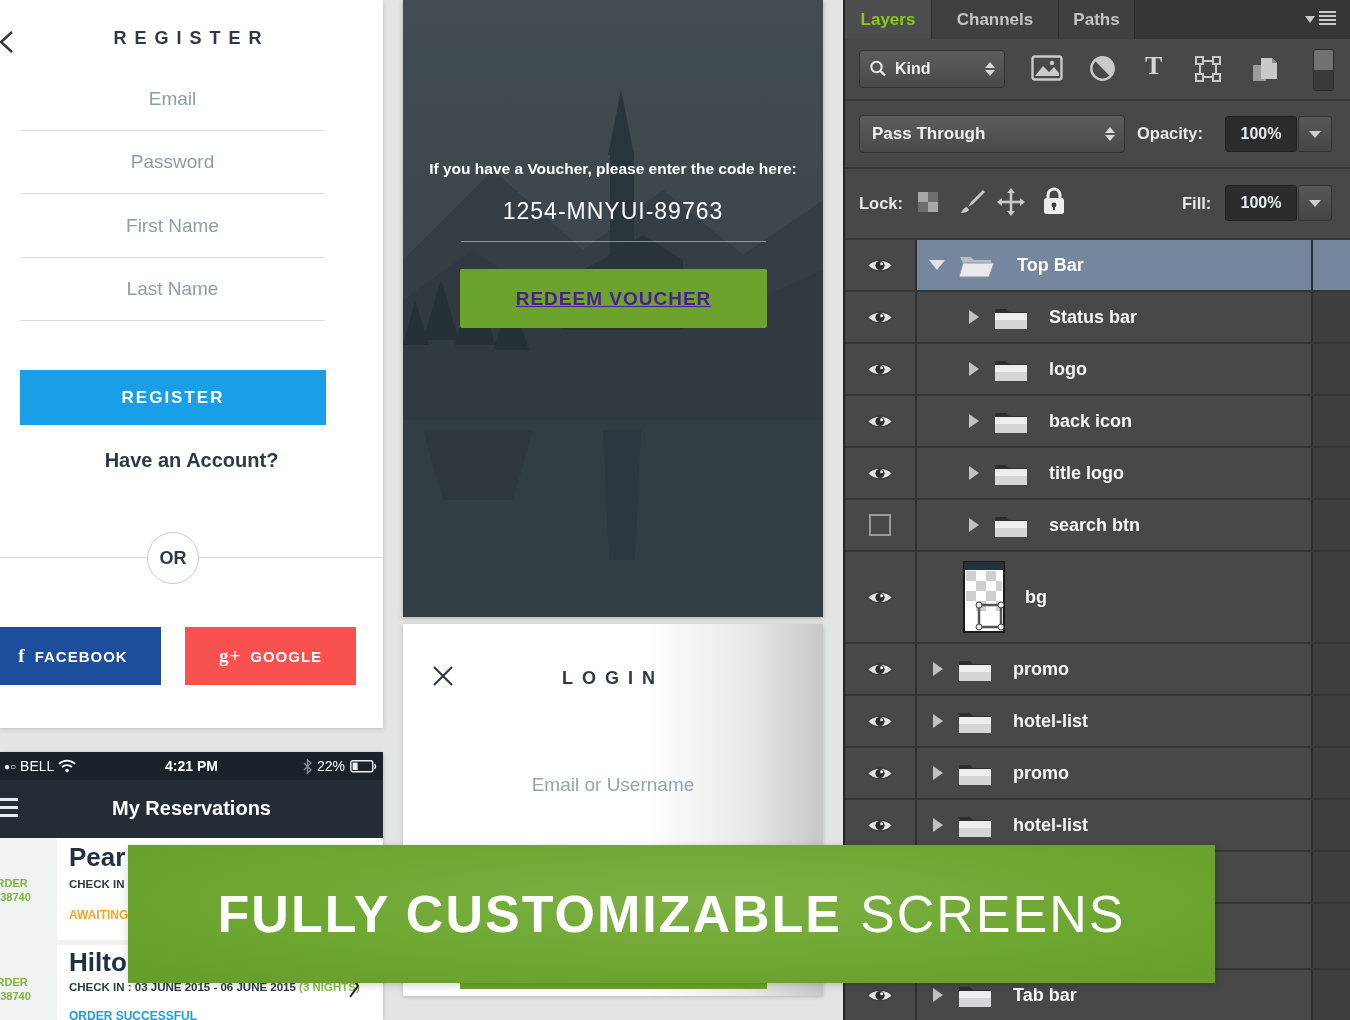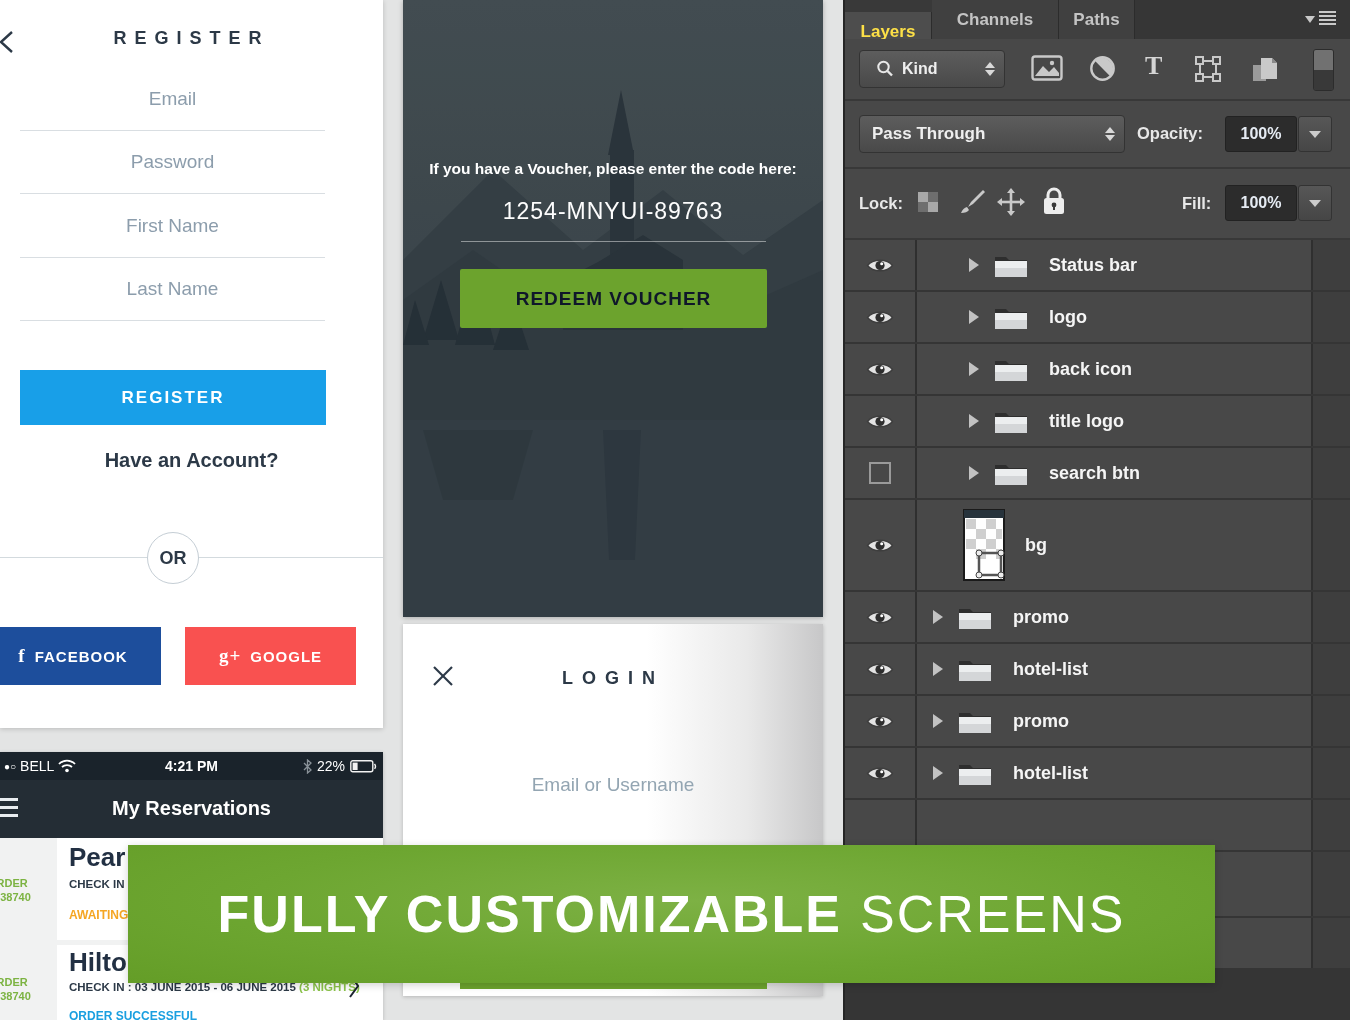--- a/index.html
+++ b/index.html
@@ -51,55 +51,55 @@
   .nights{color:#8bc34a;}
   .res-chevron{position:absolute;right:22px;top:28px;}
 
   
   .voucher-card{left:403px;top:0;width:420px;height:617px;background:#414b50;overflow:hidden;
                 box-shadow:0 1px 5px rgba(0,0,0,.25);}
   .voucher-prompt{left:0;top:160px;width:420px;text-align:center;color:#fff;font-size:15.5px;font-weight:600;}
   .voucher-code{left:0;top:198px;width:420px;text-align:center;color:#fdfdfd;font-size:23px;letter-spacing:1px;}
   .voucher-line{left:58px;top:241px;width:305px;height:1px;background:rgba(255,255,255,.45);}
   .redeem-btn{left:57px;top:269px;width:307px;height:59px;background:#6ca32d;border-radius:2px;
-              color:#0f172a;font-size:19px;font-weight:bold;letter-spacing:1px;}
+              color:#4c1d95;font-size:19px;font-weight:bold;letter-spacing:1px;text-decoration:underline;}
 
   
   .login-card{left:403px;top:624px;width:420px;height:372px;overflow:hidden;
               background:linear-gradient(90deg,#ffffff 58%,#e9e9e9 82%,#c7c7c8 100%);
               box-shadow:0 1px 4px rgba(0,0,0,.2);}
   .login-close{left:28px;top:40px;}
   .login-title{left:0;top:44px;width:420px;text-align:center;font-size:18px;font-weight:bold;
                letter-spacing:9px;color:#2c3947;}
   .login-field{left:60px;top:150px;width:300px;text-align:center;color:#93a5b2;font-size:19px;}
   .login-btn{left:57px;top:307px;width:307px;height:58px;background:#6ca32d;color:#fff;
              font-size:18px;font-weight:bold;letter-spacing:1px;}
 
   
   .ps-panel{left:843px;top:0;width:507px;height:1020px;background:#484848;border-left:2px solid #262626;box-sizing:border-box;}
   .ps-tabs{left:0;top:0;width:505px;height:39px;background:#393939;border-bottom:1px solid #2d2d2d;display:flex;}
   .ps-tab{height:39px;display:flex;align-items:center;justify-content:center;
           font-size:17px;font-weight:bold;color:#c4c4c4;background:#404040;border-right:1px solid #2c2c2c;}
-  .ps-tab.active{background:#4d4d4d;color:#fde047;margin-top:12px;}
+  .ps-tab.active{background:#4d4d4d;color:#84cc16;}
   .tab-rest{flex:1;background:#363636;position:relative;}
   .panel-menu{position:absolute;right:14px;top:11px;display:flex;align-items:center;gap:4px;}
   .panel-menu .tri{width:0;height:0;border-left:5px solid transparent;border-right:5px solid transparent;border-top:7px solid #c9c9c9;}
   .panel-menu .bars div{width:17px;height:2px;background:#c9c9c9;margin-bottom:2px;}
 
   .ps-row{left:0;width:505px;background:#484848;border-bottom:2px solid #383838;}
   .filter-row{top:39px;height:60px;}
   .blend-row{top:101px;height:66px;}
   .lock-row{top:169px;height:69px;}
   .ps-select{position:absolute;height:38px;border:1px solid #333;border-radius:4px;box-sizing:border-box;
              background:linear-gradient(#5d5d5d,#494949);display:flex;align-items:center;
              color:#efefef;font-weight:bold;}
   .updown{margin-left:auto;margin-right:9px;display:flex;flex-direction:column;gap:2px;}
   .updown .u{width:0;height:0;border-left:5px solid transparent;border-right:5px solid transparent;border-bottom:6px solid #d9d9d9;}
   .updown .d{width:0;height:0;border-left:5px solid transparent;border-right:5px solid transparent;border-top:6px solid #d9d9d9;}
-  .kind-select{left:14px;top:11px;width:146px;font-size:16px;padding-left:7px;}
+  .kind-select{left:14px;top:11px;width:146px;font-size:16px;}
   .blend-select{left:14px;top:14px;width:266px;font-size:17px;}
   .ps-label{position:absolute;color:#e8e8e8;font-size:16.5px;font-weight:bold;}
   .val-box{position:absolute;width:72px;height:36px;background:#2c2c2c;border:1px solid #222;border-radius:3px;
            box-sizing:border-box;color:#e6ecf4;font-size:16px;font-weight:bold;
            display:flex;align-items:center;justify-content:center;}
   .val-dd{position:absolute;width:34px;height:36px;border:1px solid #333;border-radius:3px;box-sizing:border-box;
           background:linear-gradient(#575757,#464646);display:flex;align-items:center;justify-content:center;}
   .val-dd div{width:0;height:0;border-left:6px solid transparent;border-right:6px solid transparent;border-top:7px solid #ccc;}
   .ficon{position:absolute;top:16px;}
   .t-glyph{font-family:"Liberation Serif",serif;font-size:26px;font-weight:bold;color:#d5d5d5;top:12px;}
@@ -364,20 +364,40 @@
     </svg>
     <div class="ps-label" style="left:337px;top:25px;">Fill:</div>
     <div class="val-box" style="left:380px;top:16px;">100%</div>
     <div class="val-dd" style="left:453px;top:16px;">
         <div></div>
       </div>
   </div>
 
   <div class="abs layer-list">
 
+    <div class="lrow selected">
+      <div class="eyec">
+        <svg width="28" height="17" viewBox="0 0 28 17">
+            <path d="M1.5 8.5 C7 1.5 21 1.5 26.5 8.5 C21 15.5 7 15.5 1.5 8.5 Z" fill="#e3e3e3" stroke="#3e3e3e" stroke-width="1.4"></path>
+            <circle cx="14" cy="8.5" r="4.6" fill="#2e2e2e"></circle>
+            <circle cx="15.7" cy="6.8" r="1.5" fill="#fff"></circle>
+          </svg>
+      </div>
+        <div class="vdiv"></div>
+      <div class="cont">
+          <div class="caret-d" style="margin-left:12px;"></div>
+        <svg style="margin-left:12px;" width="40" height="28" viewBox="0 0 40 28">
+          <path d="M3 6 L14 6 L17 9 L34 9 L34 12 L6 12 Z" fill="#b9bec4"></path>
+          <path d="M6 12 L37 12 L32 26 L2 26 Z" fill="#e8eaec" stroke="#8f959b" stroke-width="1"></path>
+        </svg>
+        <span class="lbl">Top Bar</span>
+      </div>
+        <div class="vdiv"></div>
+        <div class="gut" style="background:#75869f;"></div>
+    </div>
 
     <div class="lrow">
       <div class="eyec">
         <svg width="28" height="17" viewBox="0 0 28 17">
             <path d="M1.5 8.5 C7 1.5 21 1.5 26.5 8.5 C21 15.5 7 15.5 1.5 8.5 Z" fill="#e3e3e3" stroke="#3e3e3e" stroke-width="1.4"></path>
             <circle cx="14" cy="8.5" r="4.6" fill="#2e2e2e"></circle>
             <circle cx="15.7" cy="6.8" r="1.5" fill="#fff"></circle>
           </svg>
       </div>
         <div class="vdiv"></div>

